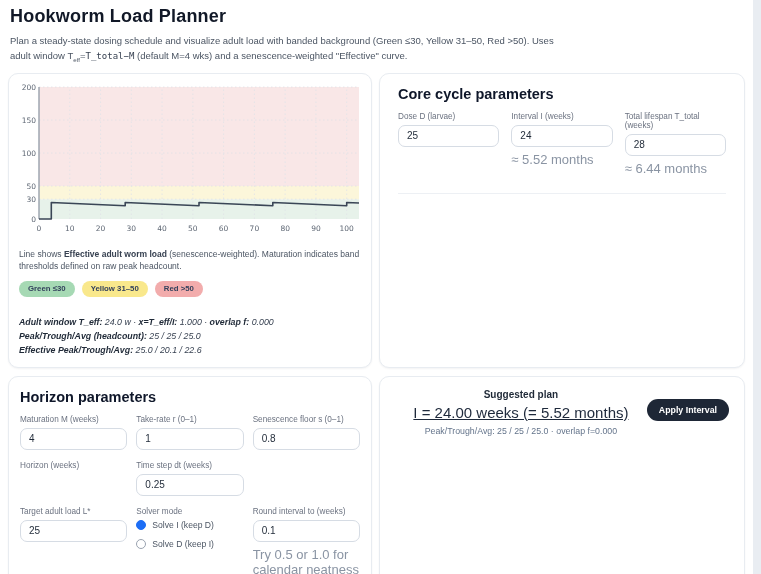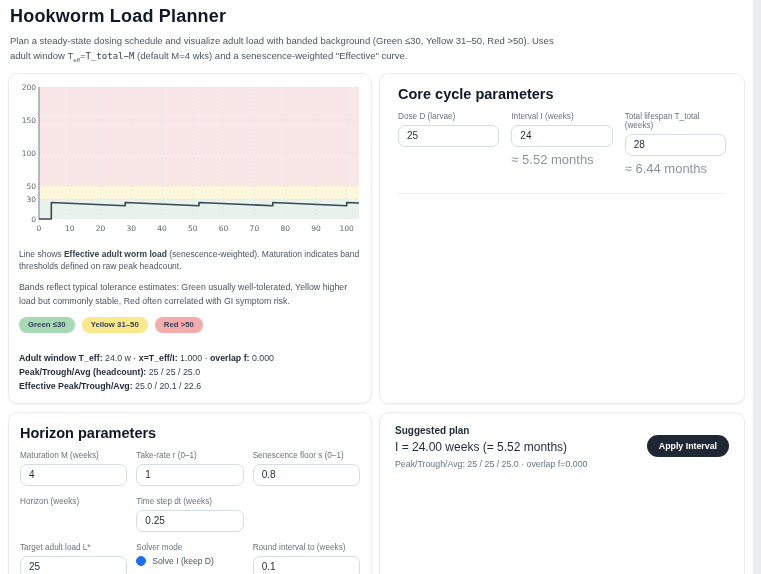--- a/index.html
+++ b/index.html
@@ -41,38 +41,38 @@
   
   #chart text { font-family:"DejaVu Sans",sans-serif; font-size:7.5px; fill:#5d6673; }
   .caption { font-size:8.5px; color:#4b5563; line-height:1.45; margin-top:7px; }
   .caption2 { font-size:8.8px; color:#4b5563; line-height:1.65; margin-top:7px; }
   .caption b { color:#374151; }
   .badges { display:flex; gap:7px; margin-top:8px; }
   .badge {
     font-size:7.8px; font-weight:600; color:#33415c; padding:3px 9px 4px 9px;
     border-radius:999px; white-space:nowrap;
   }
-  .stats { margin-top:20px; font-size:8.8px; color:#374151; line-height:1.3; }
+  .stats { margin-top:20px; font-size:8.8px; color:#374151; line-height:1.3;font-style:italic; }
   .stats div { margin-top:3px; }
   .stats b { color:#1f2937; }
 
   
   .adv-card { width:364px; flex:0 0 364px; padding:12px 11px 14px 11px; }
   .adv-card .fgrid { column-gap:9px; row-gap:11px; }
   .radio-group .opt { display:flex; align-items:flex-start; gap:6px; margin-bottom:9px; cursor:pointer; }
   .radio { width:10px; height:10px; border-radius:50%; flex:0 0 10px; }
   .radio.on { background:#1d6ef5; border:1px solid #1d6ef5; box-shadow:inset 0 0 0 1.5px #ffffff00; }
   .radio.off { background:#fff; border:1px solid #9aa3b0; }
   .opt span.lbl { font-size:8.6px; color:#4b5563; }
 
   
   .sug-card { flex:1; padding:12px 15px; display:flex; align-items:flex-start; }
-  .sug-left { flex:1; }
+  .sug-left { flex:1;text-align:center; }
   .sug-title { font-size:10px; font-weight:700; color:#1f2937; }
-  .sug-big { font-size:12px; color:#1e293b; margin-top:4px; }
+  .sug-big { font-size:15px; color:#1e293b; margin-top:4px;text-decoration:underline; }
   .sug-small { font-size:8.8px; color:#64748b; margin-top:5px; }
   .btn {
     display:inline-block; border:none; border-radius:999px; cursor:pointer;
     font-family:inherit; font-size:8.8px; font-weight:600; padding:6px 12px;
   }
   .btn-dark { background:#1e2736; color:#fff; }
   .apply-btn { margin-top:10px; }
 </style>
 </head>
 <body>
@@ -119,21 +119,20 @@
           <line x1="20" y1="70" x2="340" y2="70" stroke="#dfe2e7" stroke-width="0.8" stroke-dasharray="1.5 2.5"></line>
           <text x="17" y="72.5" text-anchor="end">100</text>
           <line x1="20" y1="37" x2="340" y2="37" stroke="#dfe2e7" stroke-width="0.8" stroke-dasharray="1.5 2.5"></line>
           <text x="17" y="39.5" text-anchor="end">150</text>
           <line x1="20" y1="4" x2="340" y2="4" stroke="#dfe2e7" stroke-width="0.8" stroke-dasharray="1.5 2.5"></line>
           <text x="17" y="6.5" text-anchor="end">200</text>
           <line x1="20" y1="136" x2="20" y2="4" stroke="#97a0ab" stroke-width="1.4"></line>
           <polyline points="20.0,136.0 32.3,136.0 32.3,119.5 106.2,122.7 106.2,119.5 180.0,122.7 180.0,119.5 253.8,122.7 253.8,119.5 327.7,122.7 327.7,119.5 340.0,120.0" fill="none" stroke="#3a4656" stroke-width="1.6" stroke-linejoin="round"></polyline>
         </svg>
       <p class="caption"><span>Line shows </span><b>Effective adult worm load</b><span> (senescence-weighted). Maturation indicates band thresholds defined on raw peak headcount.</span></p>
-      <p class="caption2">Bands reflect typical tolerance estimates: Green usually well-tolerated, Yellow higher load but commonly stable, Red often correlated with GI symptom risk.</p>
       <div class="badges">
         <span class="badge" style="background: rgb(166, 217, 180);">Green ≤30</span>
         <span class="badge" style="background: rgb(249, 232, 140);">Yellow 31–50</span>
         <span class="badge" style="background: rgb(242, 172, 172);">Red &gt;50</span>
       </div>
       <div class="stats">
         <div><b>Adult window T_eff:</b><span> 24.0 w · </span><b>x=T_eff/I:</b><span> 1.000 · </span><b>overlap f:</b><span> 0.000</span></div>
         <div><b>Peak/Trough/Avg (headcount):</b><span> 25 / 25 / 25.0</span></div>
         <div><b>Effective Peak/Trough/Avg:</b><span> 25.0 / 20.1 / 22.6</span></div>
       </div>

